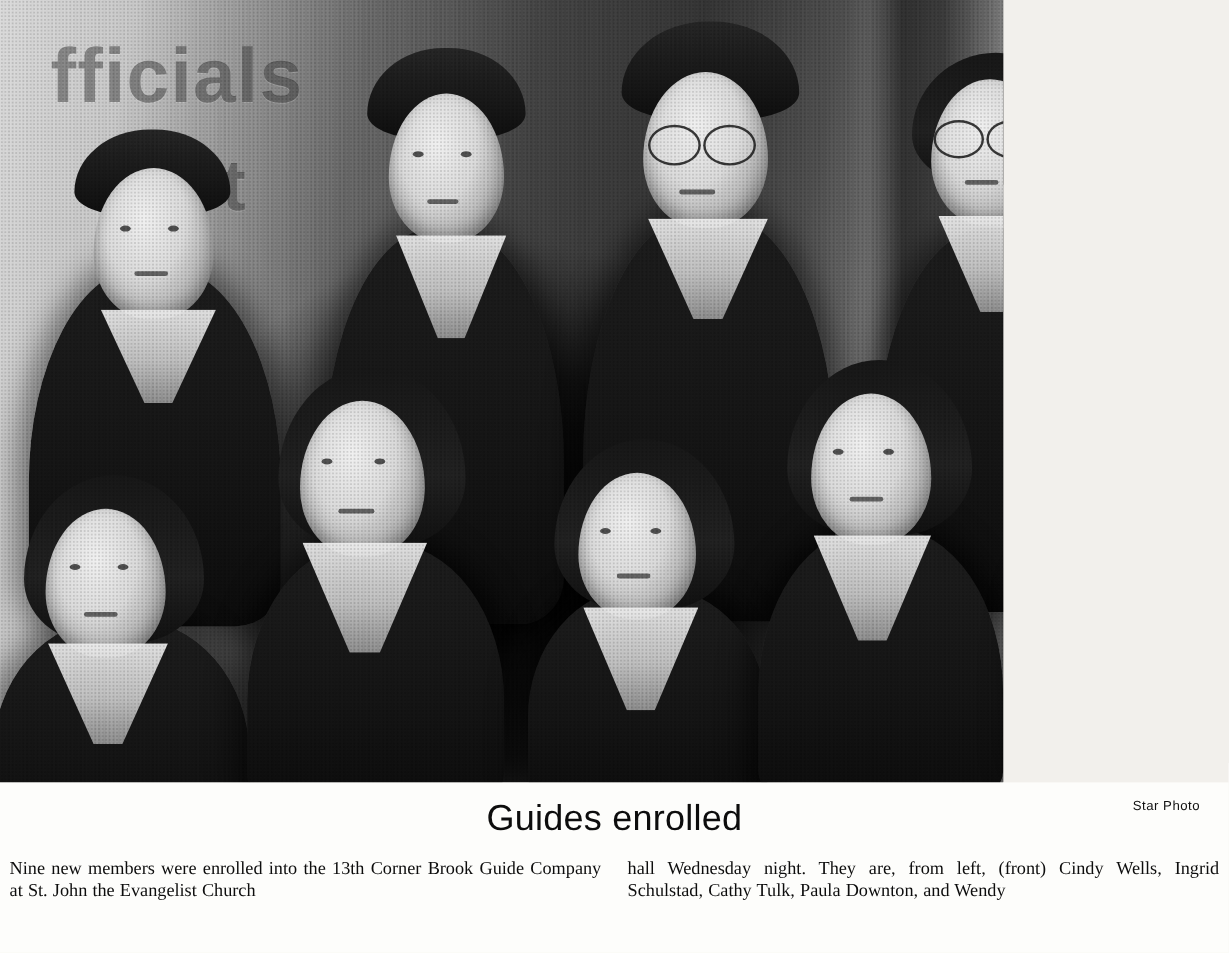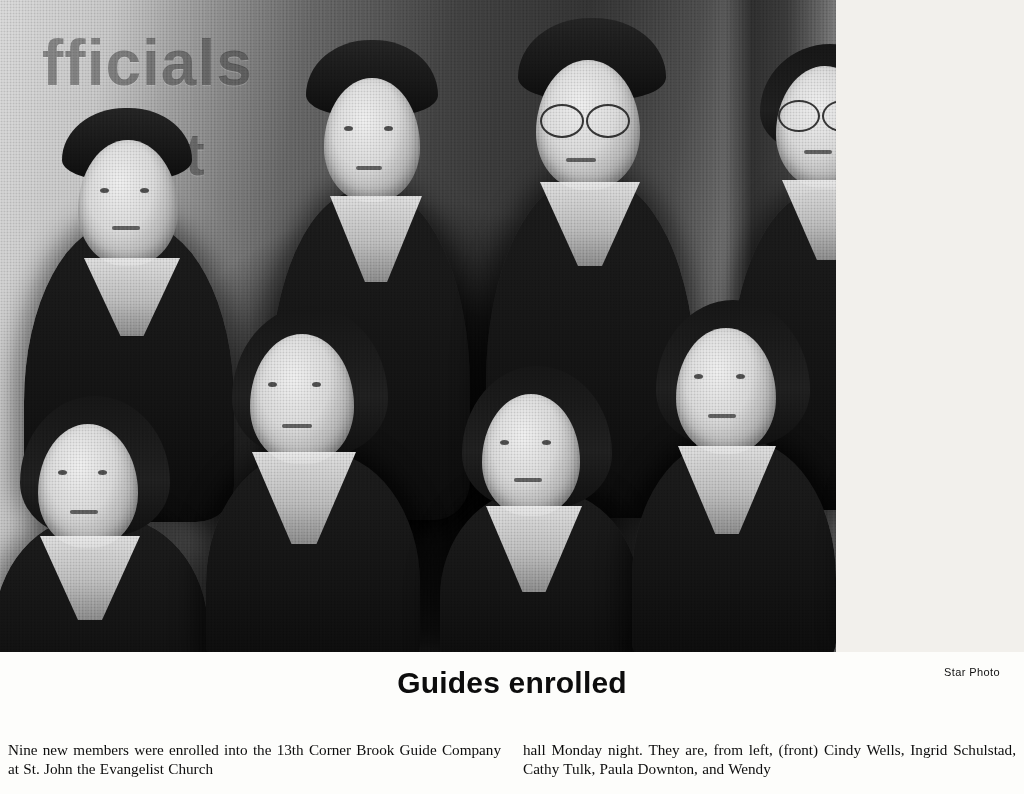--- a/index.html
+++ b/index.html
@@ -149,21 +149,21 @@
     width: 1024px;
     height: 142px;
     background: #fdfdfb;
   }
   .headline {
     position: absolute;
     left: 0; right: 0;
     top: 14px;
     text-align: center;
     font-family: "Liberation Sans", sans-serif;
-    font-weight: bold;
+    font-weight: normal;
     font-size: 30px;
     letter-spacing: 0.2px;
     color: #0d0d0d;
   }
   .photo-credit {
     position: absolute;
     right: 24px;
     top: 14px;
     font-family: "Liberation Sans", sans-serif;
     font-weight: normal;
@@ -171,21 +171,20 @@
     letter-spacing: 0.4px;
     color: #111;
   }
   .columns {
     position: absolute;
     left: 8px;
     right: 8px;
     top: 62px;
     display: flex;
     gap: 22px;
-    margin-top: 26px;
   }
   .col {
     flex: 1 1 0;
     font-family: "Liberation Serif", serif;
     font-size: 15.2px;
     line-height: 1.28;
     color: #0d0d0d;
     text-align: justify;
     text-justify: inter-word;
     word-spacing: 0.5px;
@@ -302,18 +301,18 @@
 
   <div class="caption-area">
     <div class="headline">Guides enrolled</div>
     <div class="photo-credit">Star Photo</div>
 
     <div class="columns">
       <div class="col">
         <p>Nine new members were enrolled into the 13th Corner Brook Guide Company at St. John the Evangelist Church</p>
       </div>
       <div class="col">
-        <p>hall Monday night. They are, from left, (front) Cindy Wells, Ingrid Schulstad, Cathy Tulk, Paula Downton, and Wendy</p>
+        <p>hall Wednesday night. They are, from left, (front) Cindy Wells, Ingrid Schulstad, Cathy Tulk, Paula Downton, and Wendy</p>
       </div>
     </div>
   </div>
 
 </div>
 
 </body></html>

